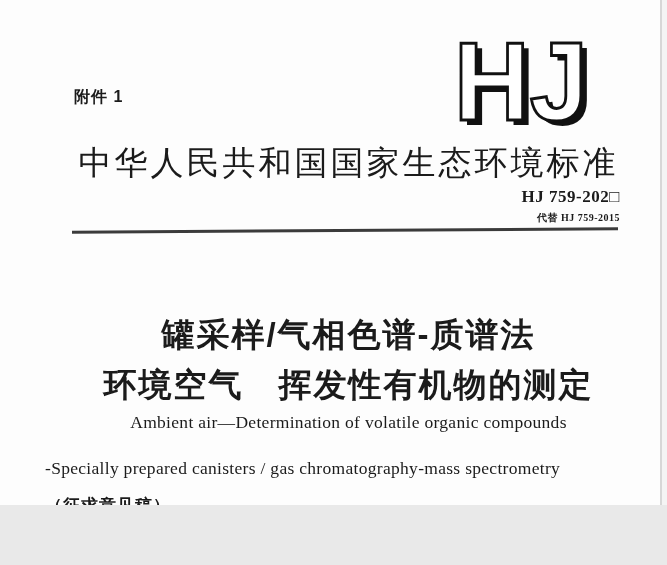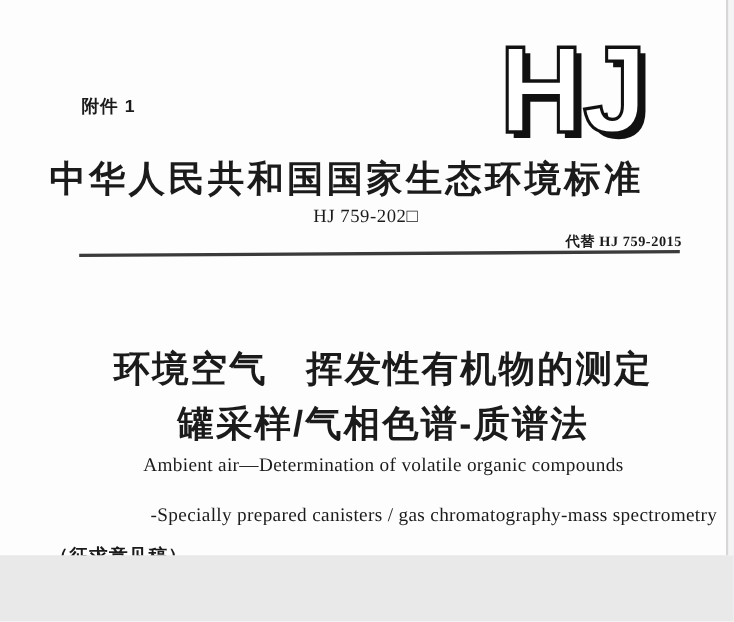--- a/index.html
+++ b/index.html
@@ -24,37 +24,37 @@
   .attachment{
     position:absolute;left:74px;top:87px;
     font-family:"Liberation Sans","DejaVu Sans",sans-serif;
     font-size:16px;font-weight:600;letter-spacing:1px;
   }
   .logo{
     position:absolute;left:452px;top:30px;width:146px;height:104px;
   }
   .std-org{
     position:absolute;left:45px;right:15px;top:141px;
-    text-align:left;
+    text-align:center;
     font-family:"Liberation Serif","DejaVu Serif",serif;
-    font-weight:bold;
+    font-weight:normal;
     font-size:33px;
     letter-spacing:3px;
     white-space:nowrap;
   }
   .std-numbers{
     position:absolute;left:45px;right:47px;top:186px;
     text-align:right;
     line-height:1.35;
   }
   .std-number{
-    font-size:17px;font-weight:normal;letter-spacing:.5px;text-align:center;
+    font-size:17px;font-weight:bold;letter-spacing:.5px;
   }
   .std-replaces{
-    font-size:13px;font-weight:600;letter-spacing:.5px;margin-top:2px;
+    font-size:10px;font-weight:600;letter-spacing:.5px;margin-top:2px;
   }
   .rule{
     position:absolute;left:72px;right:49px;top:229px;height:2.5px;
     background:#3b3b3b;
     transform:rotate(-0.35deg);
   }
   .title-zh{
     position:absolute;left:45px;right:15px;top:310px;
     text-align:center;
     font-family:"Liberation Sans","DejaVu Sans",sans-serif;
@@ -65,21 +65,21 @@
     white-space:nowrap;
   }
   .title-en-1{
     position:absolute;left:45px;right:15px;top:412px;
     text-align:center;
     font-size:17.5px;
     letter-spacing:.3px;
   }
   .title-en-2{
     position:absolute;left:45px;right:15px;top:458px;
-    text-align:right;
+    text-align:left;
     font-size:17.5px;
     letter-spacing:.3px;
   }
   .draft-note{
     position:absolute;left:45px;right:15px;top:494px;
     text-align:left;
     font-family:"Liberation Sans","DejaVu Sans",sans-serif;
     font-weight:600;
     font-size:17px;
     letter-spacing:1px;
@@ -105,22 +105,22 @@
   <div class="std-org">中华人民共和国国家生态环境标准</div>
 
   <div class="std-numbers">
     <div class="std-number">HJ 759-202□</div>
     <div class="std-replaces">代替 HJ 759-2015</div>
   </div>
 
   <div class="rule"></div>
 
   <div class="title-zh">
+    <div>罐采样/气相色谱-质谱法</div>
     <div>环境空气　挥发性有机物的测定</div>
-    <div>罐采样/气相色谱-质谱法</div>
   </div>
 
   <div class="title-en-1">Ambient air—Determination of volatile organic compounds</div>
 
   <div class="title-en-2">-Specially prepared canisters / gas chromatography-mass spectrometry</div>
 
   <div class="draft-note">（征求意见稿）</div>
 
 </div>
 

